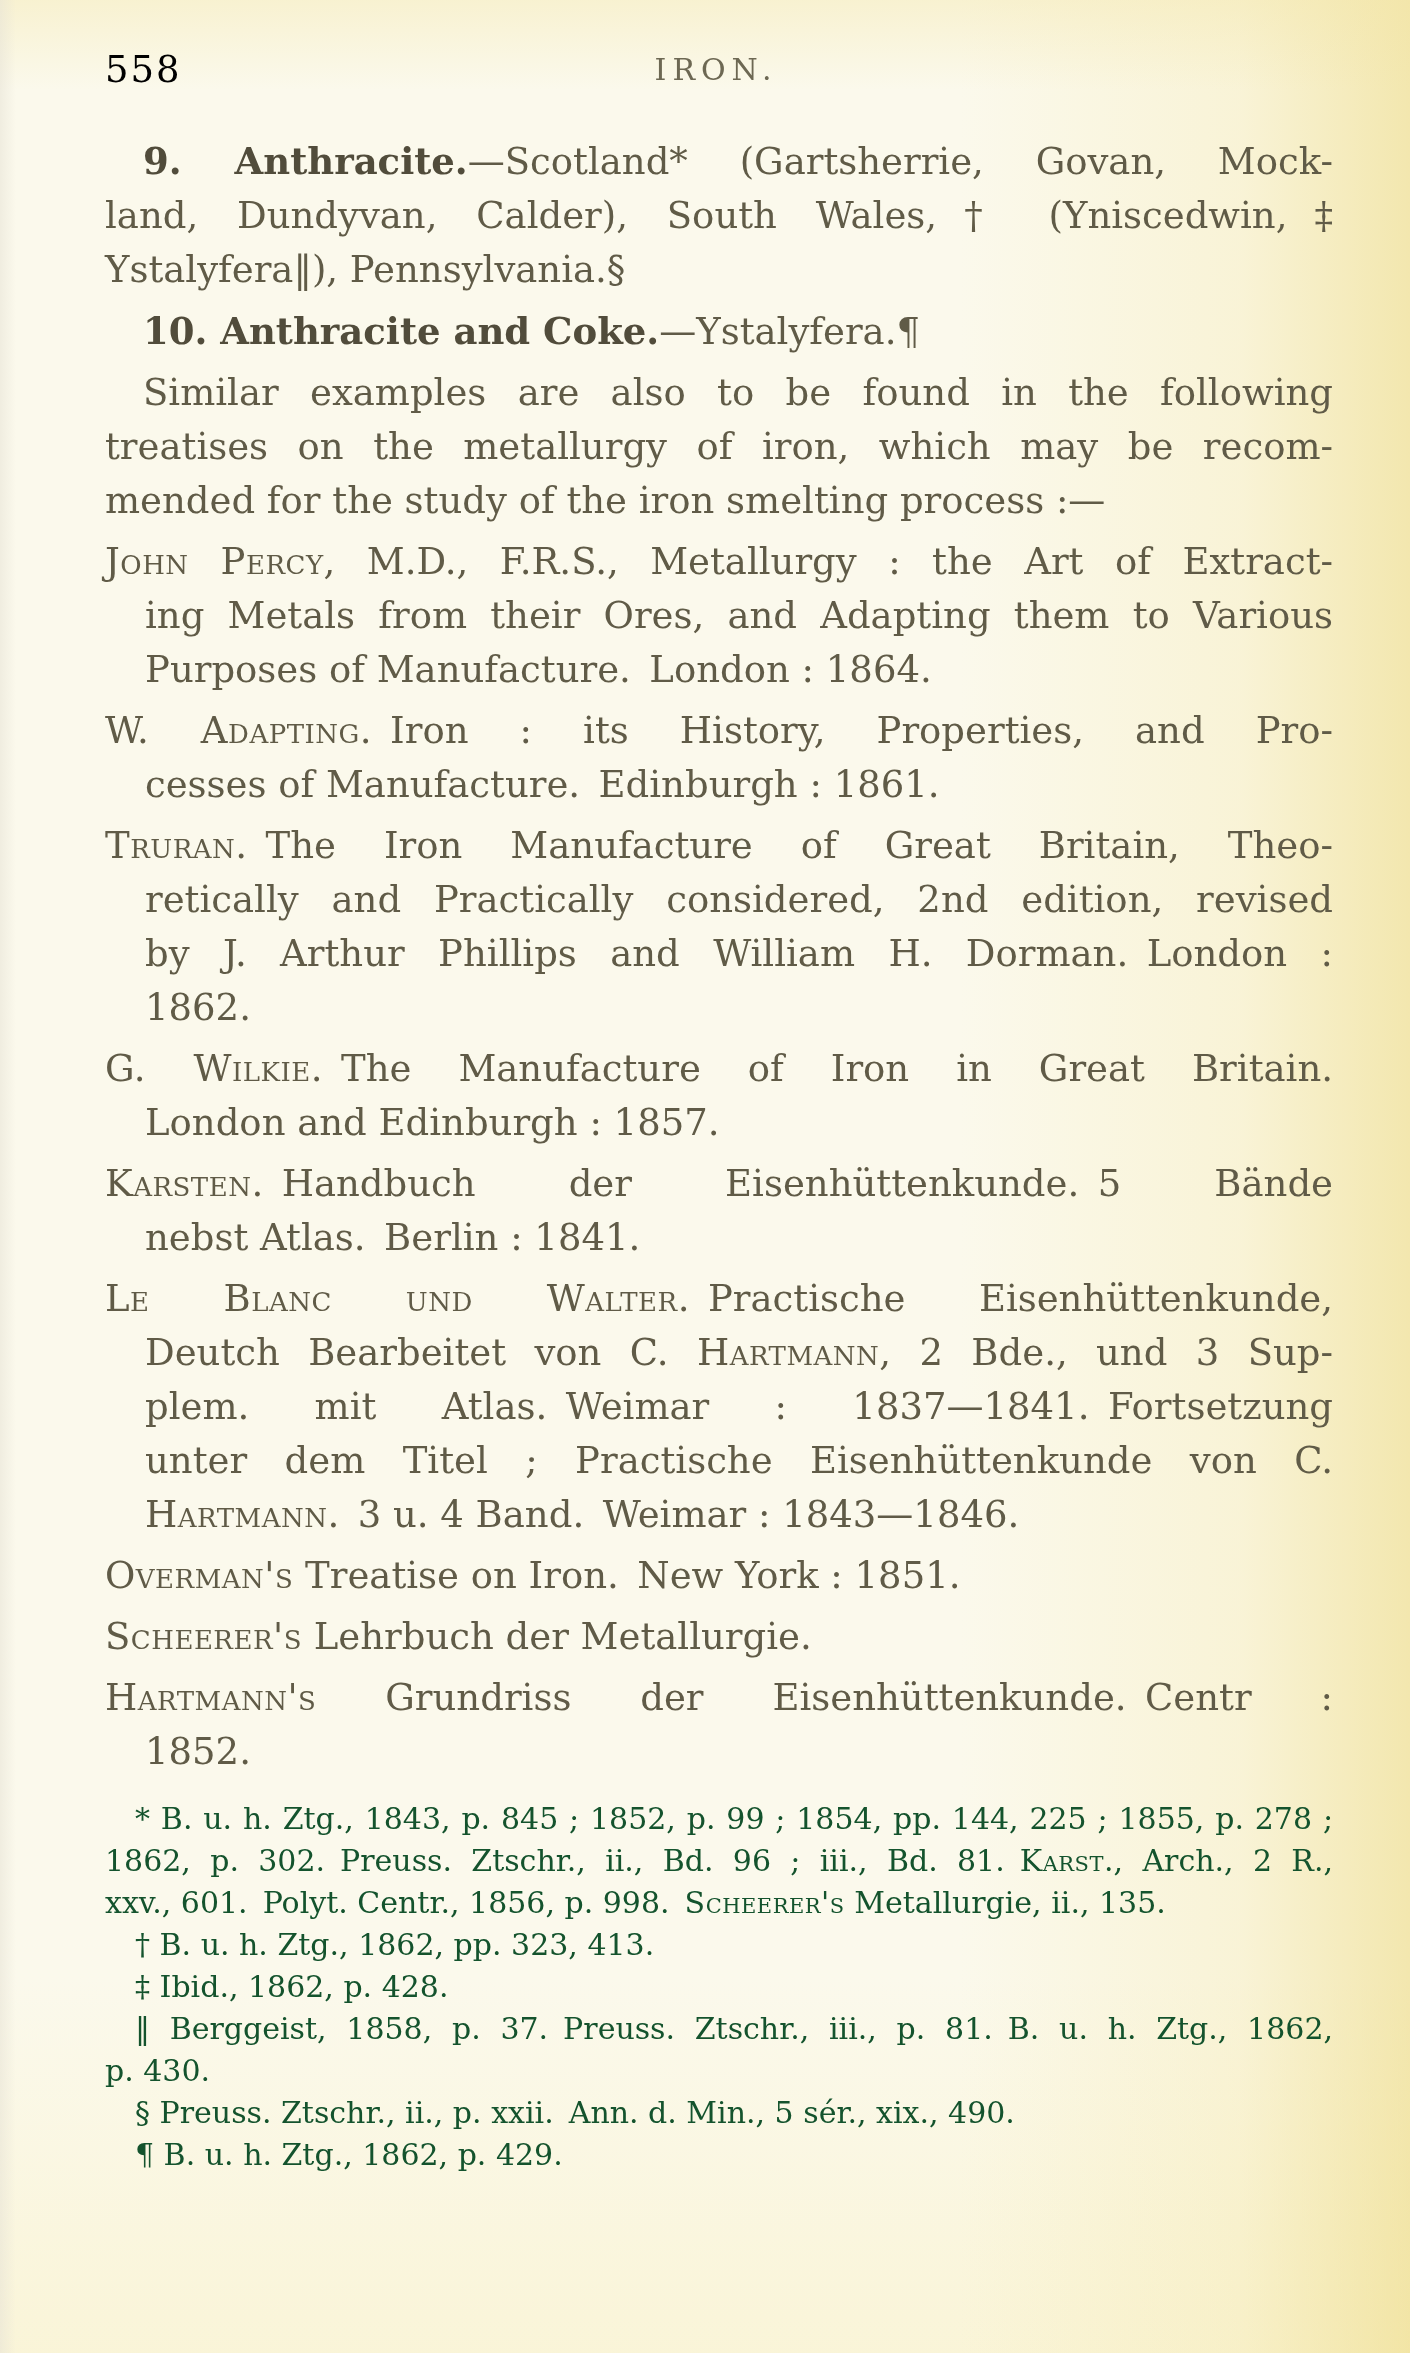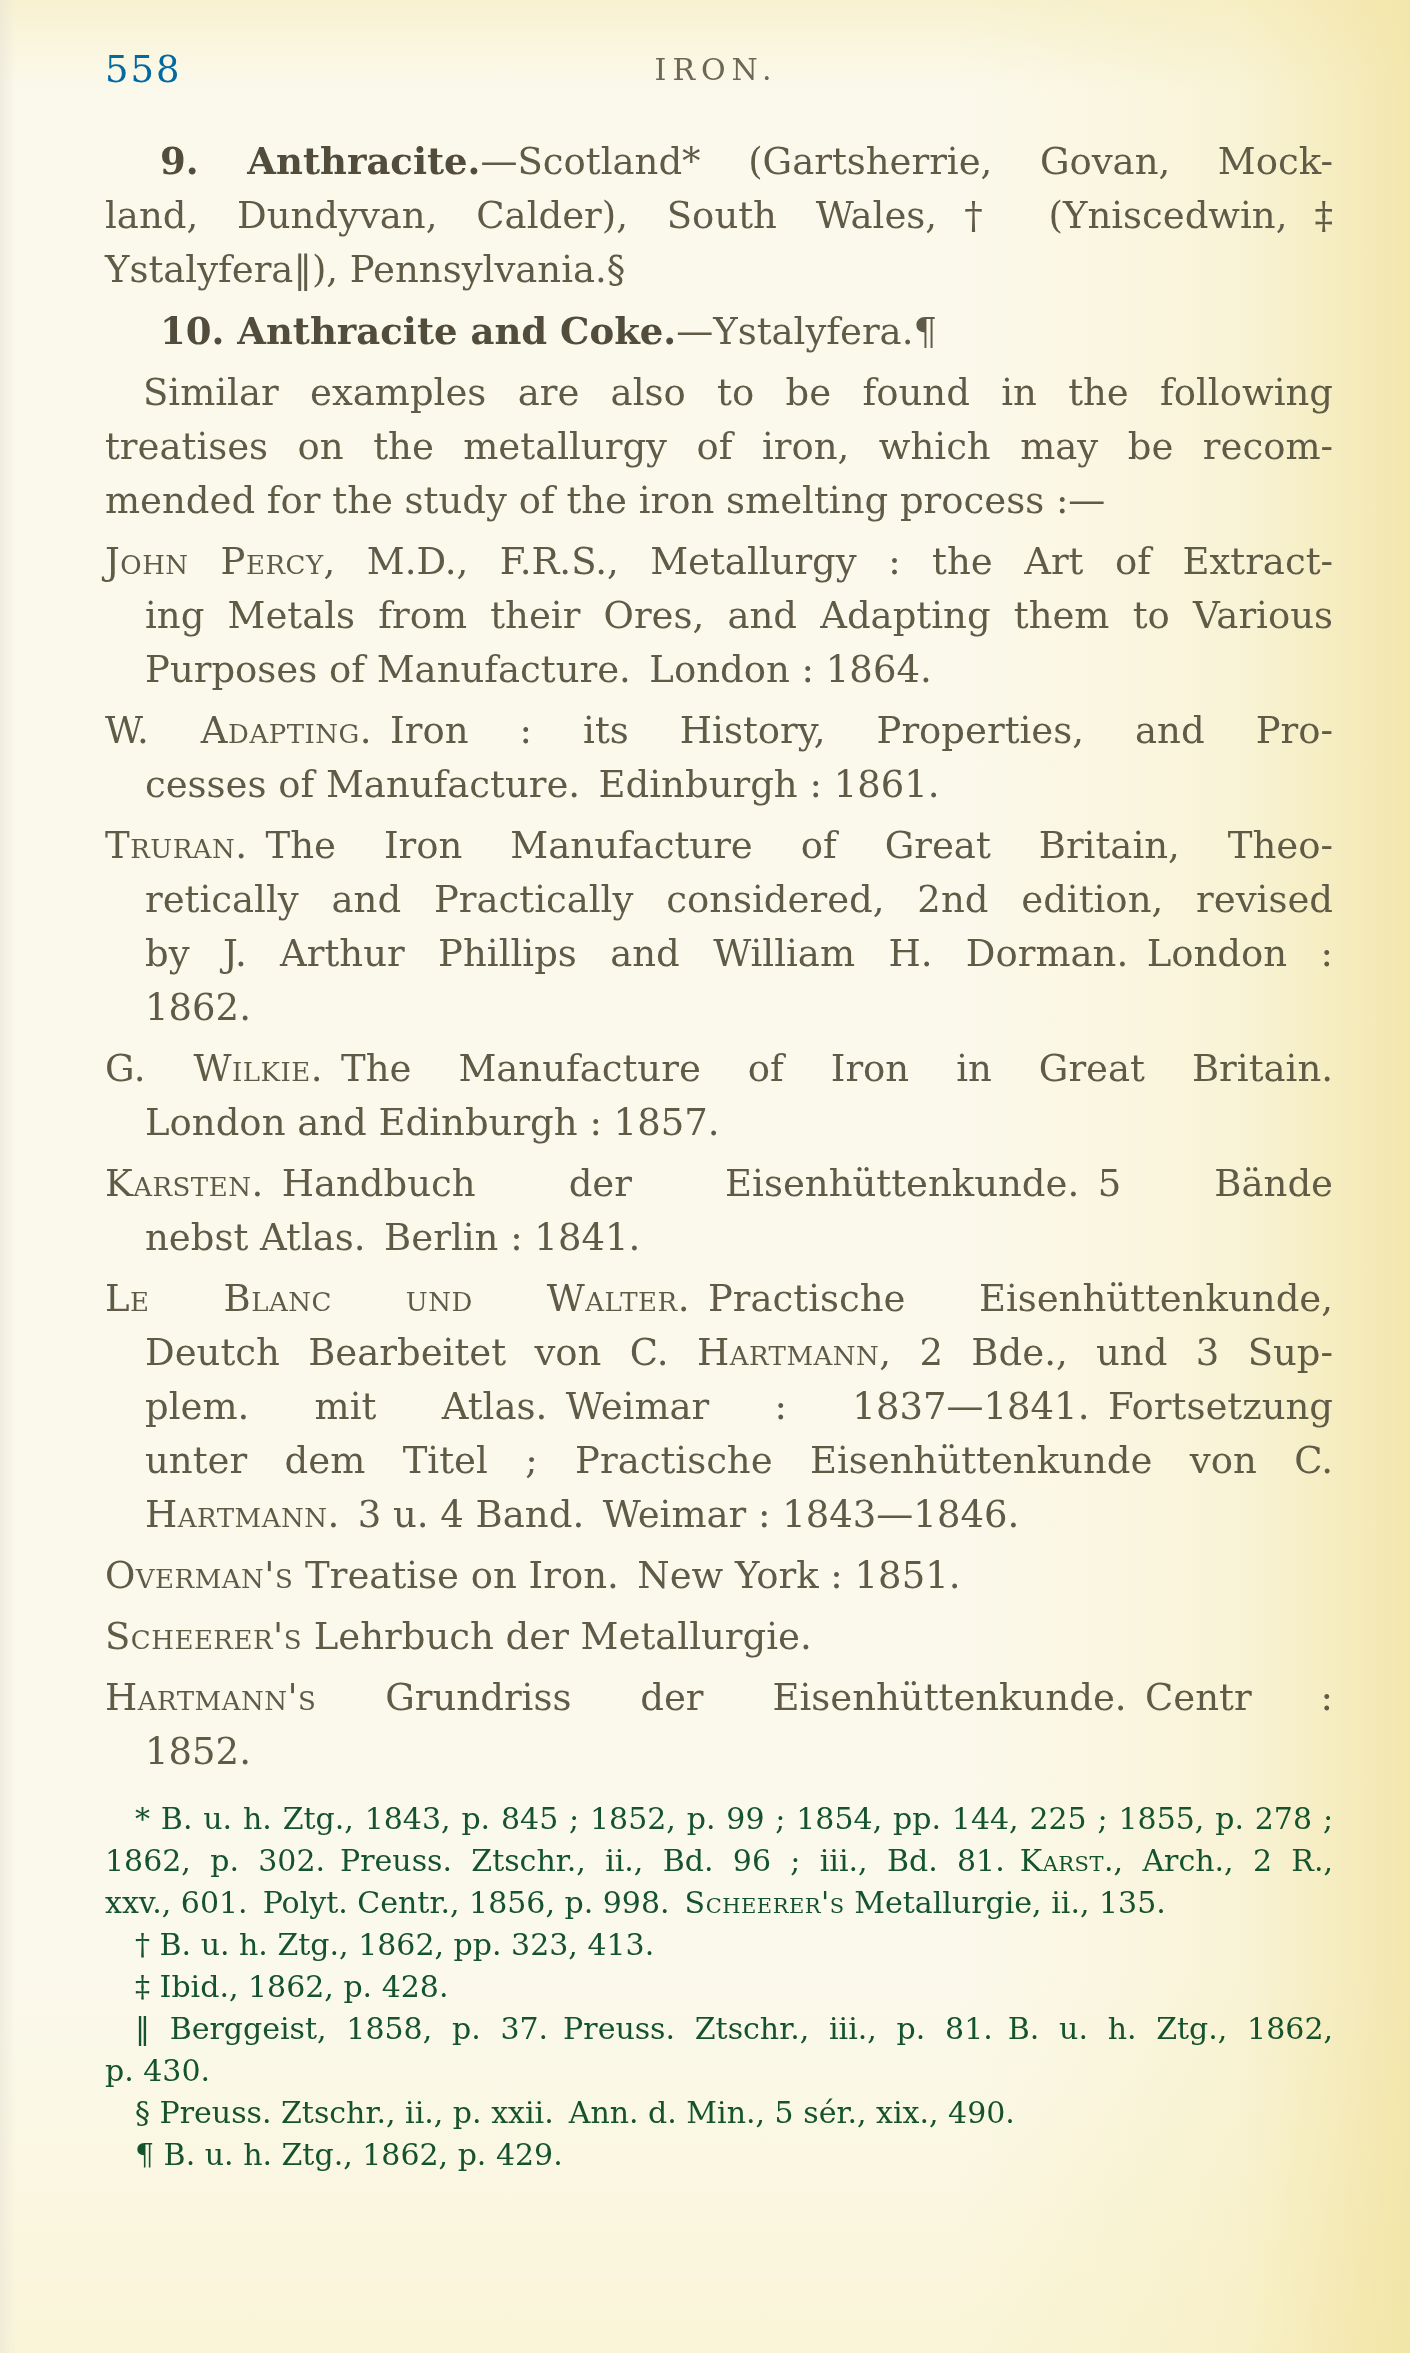--- a/index.html
+++ b/index.html
@@ -9,30 +9,30 @@
     background:
       linear-gradient(to right, rgba(231,227,214,0.55) 0px, rgba(231,227,214,0) 16px),
       linear-gradient(to bottom, rgba(243,229,164,0.38) 0px, rgba(243,229,164,0) 90px),
       linear-gradient(to right, rgba(255,255,255,0) 68%, rgba(242,226,150,0.25) 88%, rgba(236,216,124,0.55) 100%),
       linear-gradient(to bottom, rgba(255,255,255,0) 84%, rgba(248,238,186,0.40) 100%),
       #fbf9ec;
     font-family: "DejaVu Serif", "Liberation Serif", serif;
     color: #605b47;
   }
   .runhead { position: absolute; top: 44px; left: 105px; width: 1222px; height: 50px; }
-  .pagenum { position: absolute; left: 0; top: 4px; font-size: 37px; letter-spacing: 2px; color: #0369a1; }
+  .pagenum { position: absolute; left: 0; top: 4px; font-size: 37px; letter-spacing: 2px; color: #000000; }
   .runtitle { display: block; text-align: center; font-size: 30px; letter-spacing: 6px; color: #6d6853; padding-top: 8px; }
 
   .bodytext { position: absolute; top: 134px; left: 105px; width: 1228px; font-size: 37px; line-height: 54px; }
   .block { margin: 0 0 7px 0; }
   .line { display: block; }
   .j { text-align: justify; text-align-last: justify; }
   .fl { padding-left: 38px; }
   .hang { padding-left: 40px; }
-  .b  { font-weight: 700; color: #514c3b; margin-left: 17px; }
+  .b  { font-weight: 700; color: #514c3b; }
   .sc { font-variant: small-caps; letter-spacing: 0.5px; margin-top: 13px; }
 
   .footnotes { position: absolute; top: 1798px; left: 105px; width: 1228px; font-size: 30px; line-height: 42px; color: #14532d; }
   .footnotes .fl { padding-left: 30px; }
 </style>
 </head>
 <body>
 
 <header class="runhead">
   <span class="pagenum">558</span>

